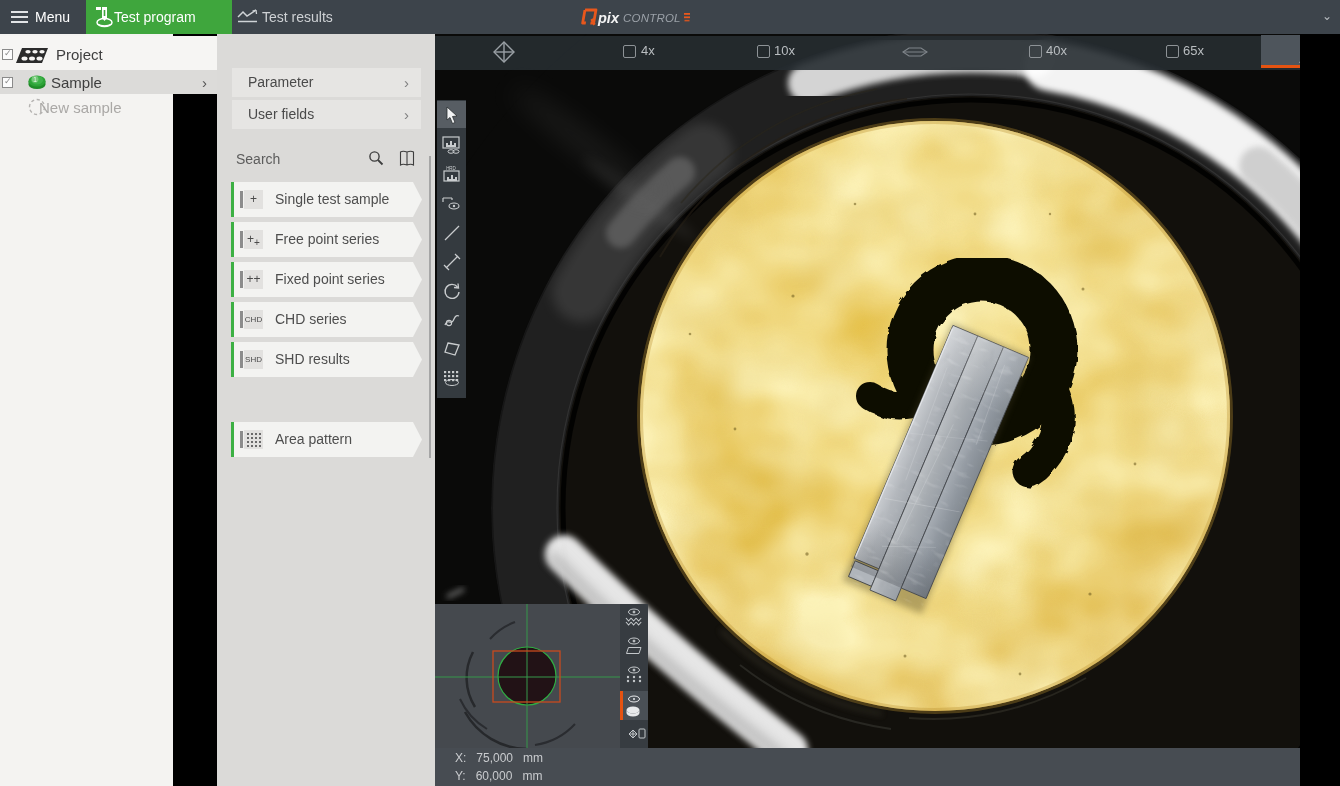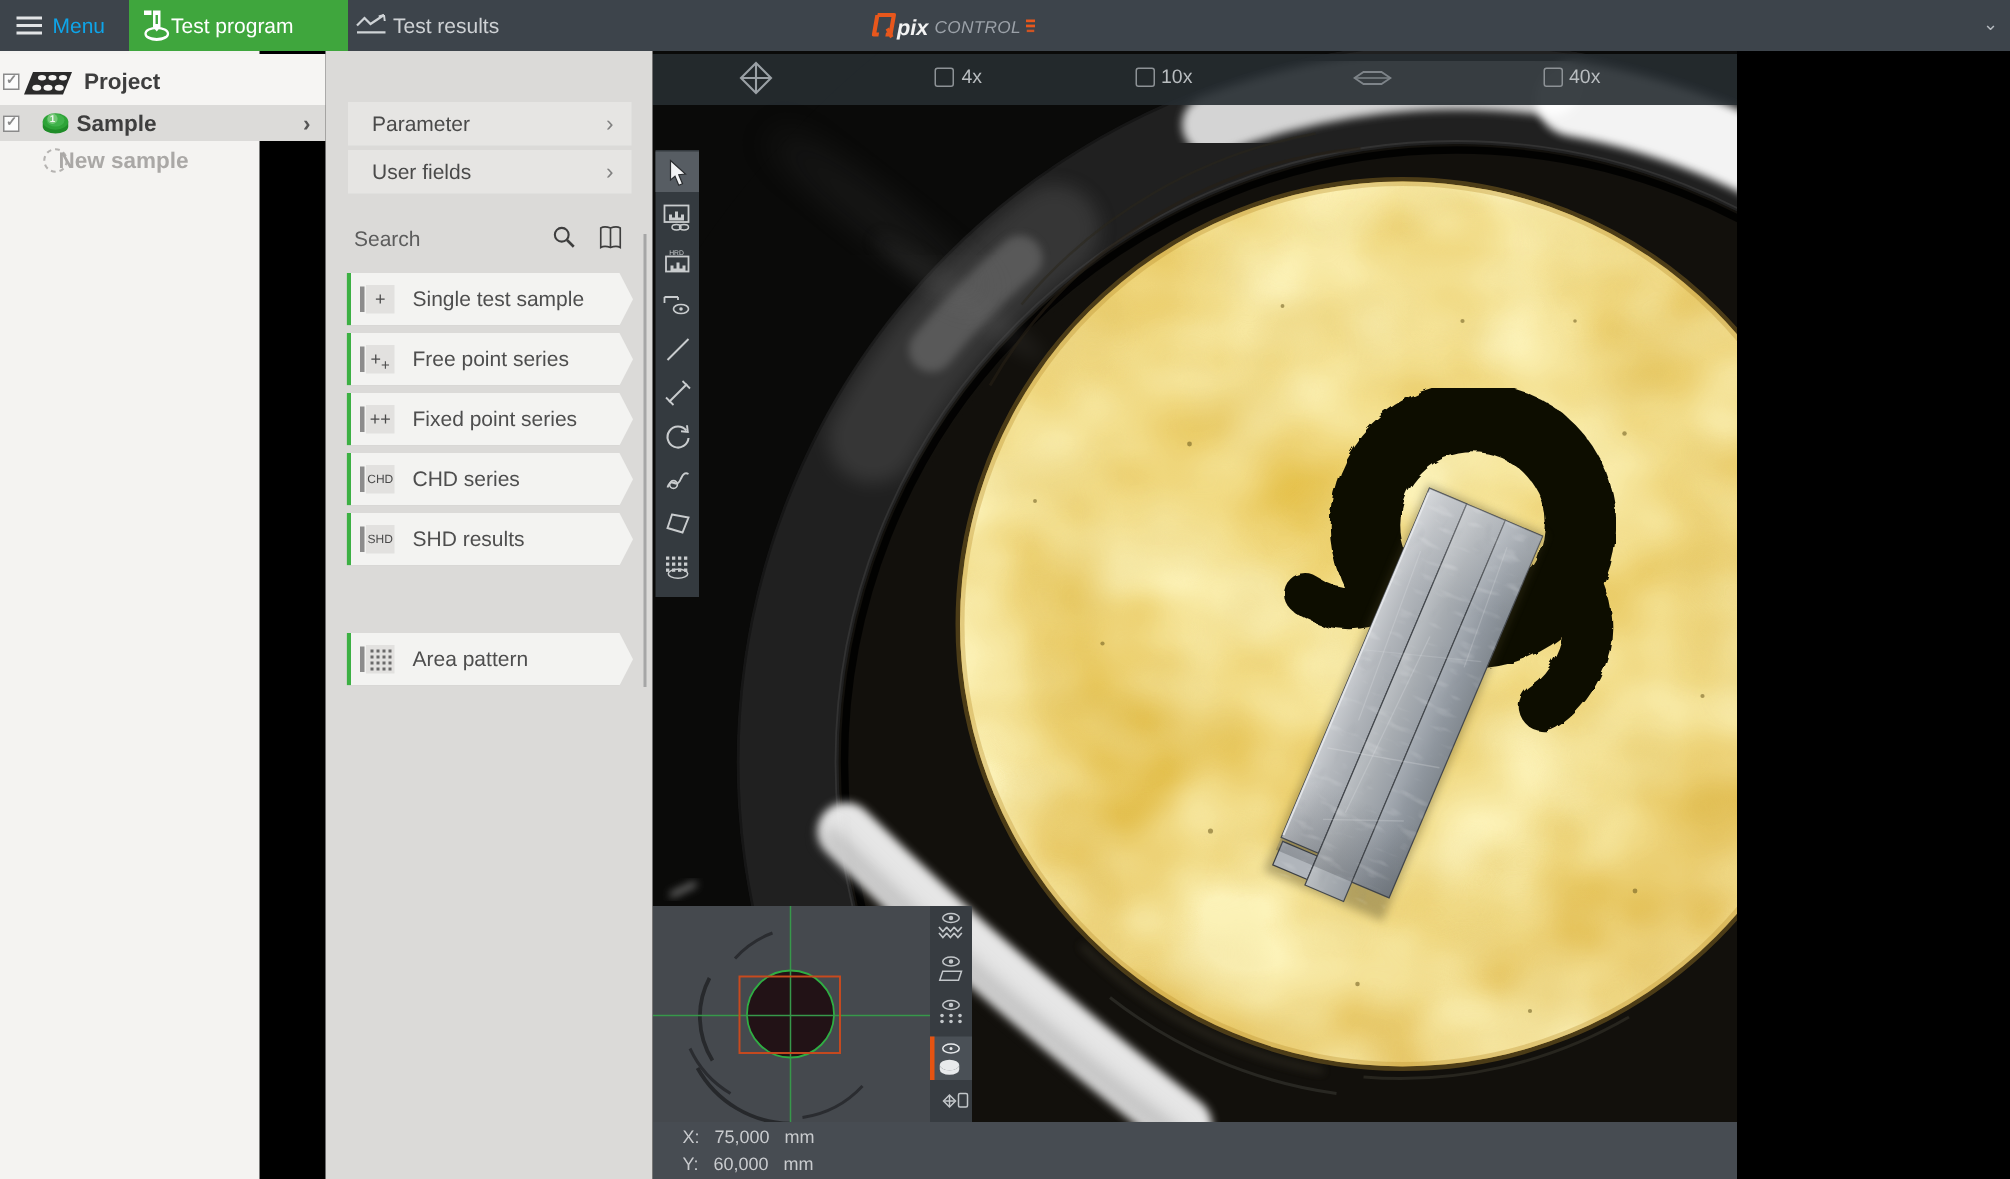--- a/index.html
+++ b/index.html
@@ -4,49 +4,49 @@
 <style>
 * { margin:0; padding:0; box-sizing:border-box; }
 html,body { width:1340px; height:786px; overflow:hidden; background:#000; font-family:"Liberation Sans", sans-serif; }
 #app { position:relative; width:1340px; height:786px; }
 .abs { position:absolute; }
 
 
 #topbar { position:absolute; left:0; top:0; width:1340px; height:34px; background:#3d444b; }
 #hamb { position:absolute; left:11px; top:11px; width:17px; height:12px; }
 #hamb div { height:2px; background:#e2e4e6; margin-bottom:3px; }
-#menutxt { position:absolute; left:35px; top:0; height:30px; line-height:34px; color:#0ea5e9; font-size:14px; }
+#menutxt { position:absolute; left:35px; top:0; height:30px; line-height:34px; color:#ffffff; font-size:14px; }
 #greentab { position:absolute; left:86px; top:0; width:146px; height:34px; background:#3fa63d; }
 #greentab span { position:absolute; left:28px; top:0; height:34px; line-height:34px; color:#fff; font-size:14px; }
 #trtab { position:absolute; left:232px; top:0; width:130px; height:34px; }
 #trtab span { position:absolute; left:30px; top:0; height:34px; line-height:34px; color:#ced1d4; font-size:14px; }
 #logo { position:absolute; left:581px; top:4px; width:120px; height:26px; }
 #topchev { position:absolute; right:8px; top:9px; color:#b6bbc0; font-size:12px; }
 
 
-#side1 { position:absolute; left:0; top:34px; width:173px; height:752px; background:#f4f3f1;font-weight:bold; }
+#side1 { position:absolute; left:0; top:34px; width:173px; height:752px; background:#f4f3f1; }
 .trow { position:absolute; left:0; width:217px; }
 .cbx { position:absolute; left:2px; width:11px; height:11px; background:#fcfcfc; border:1px solid #8a8a8a; }
 .cbx:after { content:"✓"; position:absolute; left:1px; top:-2px; font-size:9px; color:#8a8a8a; }
 #side1 .lbl { position:absolute; font-size:15px; color:#3e3e3e; }
 
 
 #panel2 { position:absolute; left:217px; top:34px; width:218px; height:752px; background:#dbdad8; }
 .prow { position:absolute; left:15px; width:189px; height:29px; background:#e6e5e3; color:#4a4a4a; font-size:14px; line-height:29px; padding-left:16px; }
 .prow .chev { position:absolute; right:12px; top:0; color:#808080; font-size:15px; }
 #searchlbl { position:absolute; left:19px; top:117px; font-size:14px; color:#5c5c5c; }
 #p2scroll { position:absolute; left:212px; top:122px; width:2px; height:302px; background:#a6a6a6; }
 .card { position:absolute; left:14px; width:191px; height:35px; background:#f3f3f1; clip-path:polygon(0 0, 182px 0, 191px 17.5px, 182px 35px, 0 35px); filter:drop-shadow(0 1.5px 1.5px rgba(0,0,0,0.28)); }
 .card .gstripe { position:absolute; left:0; top:0; width:3px; height:35px; background:#3cb043; }
 .card .ibar { position:absolute; left:9px; top:9px; width:3px; height:17px; background:#8c8c8c; }
 .card .ibox { position:absolute; left:13px; top:8px; width:19px; height:19px; background:#e2e1df; color:#4a4a4a; font-size:12px; text-align:center; line-height:19px; }
 .card .clbl { position:absolute; left:44px; top:0; height:35px; line-height:35px; font-size:14px; color:#4e4e4e; }
 
 
-#cam { position:absolute; left:435px; top:34px; width:723px; height:752px; background:#0a0a0a; overflow:hidden;padding-left:16px; }
+#cam { position:absolute; left:435px; top:34px; width:865px; height:752px; background:#0a0a0a; overflow:hidden;padding-left:16px; }
 #camtool { position:absolute; left:0; top:2px; width:905px; height:34px; background:rgba(38,44,49,0.90); }
 #tab1x { position:absolute; left:826px; top:1px; width:79px; height:33px; background:#4e555c; border-bottom:3px solid #e65311; }
 .tbl { position:absolute; top:0; height:34px; line-height:34px; color:#b9bdc0; font-size:13px; }
 .tbx { position:absolute; top:11px; width:13px; height:13px; border:1px solid #8d9296; border-radius:2px; }
 #palette { position:absolute; left:2px; top:66px; width:29px; height:298px; background:#343a3f; }
 #palsel { position:absolute; left:0px; top:1px; width:29px; height:27px; background:#575d63; }
 #minimap { position:absolute; left:0; top:570px; width:185px; height:144px; background:#45494e; overflow:hidden; }
 #mmicons { position:absolute; left:185px; top:570px; width:28px; height:144px; background:#373c41; }
 #btmbar { position:absolute; left:0; top:714px; width:905px; height:38px; background:#474c52; color:#c9cbce; font-size:12px; }
 #btmbar .xy { position:absolute; left:20px; }

